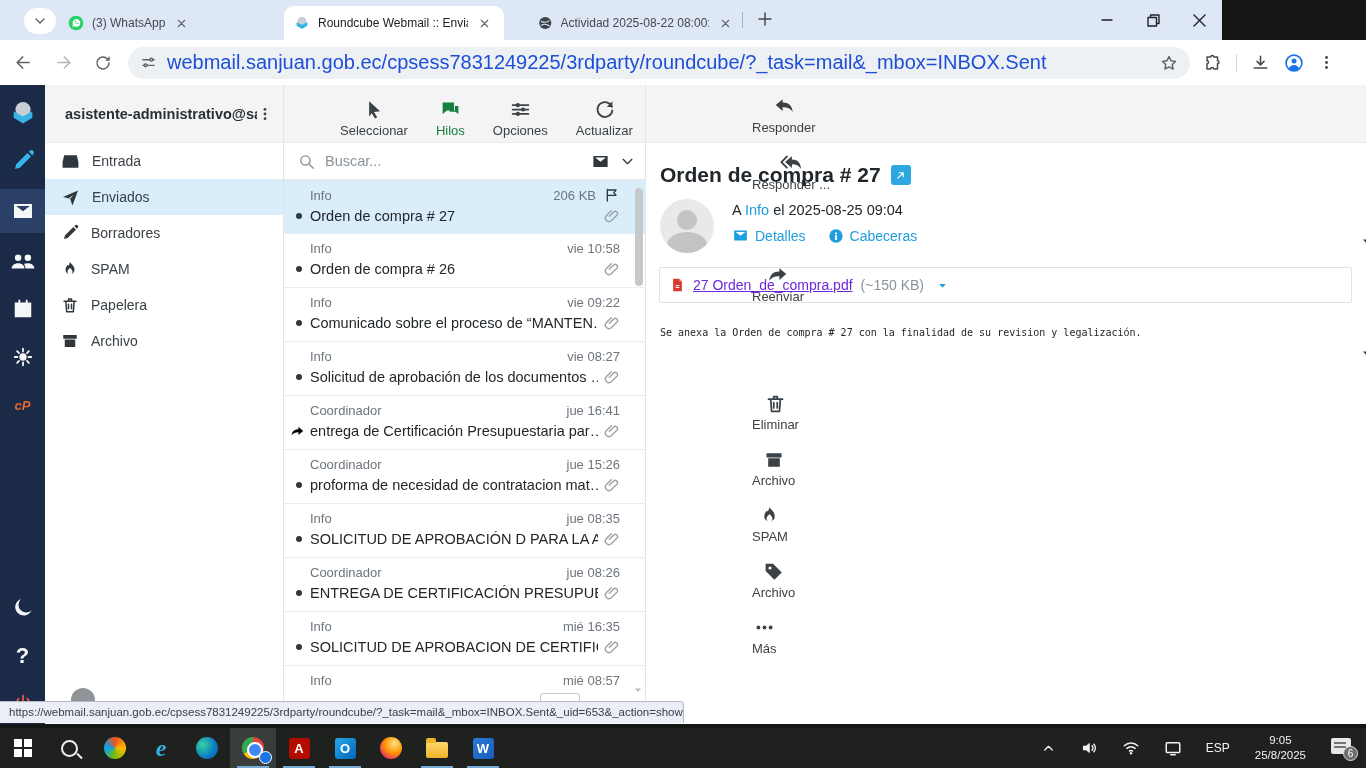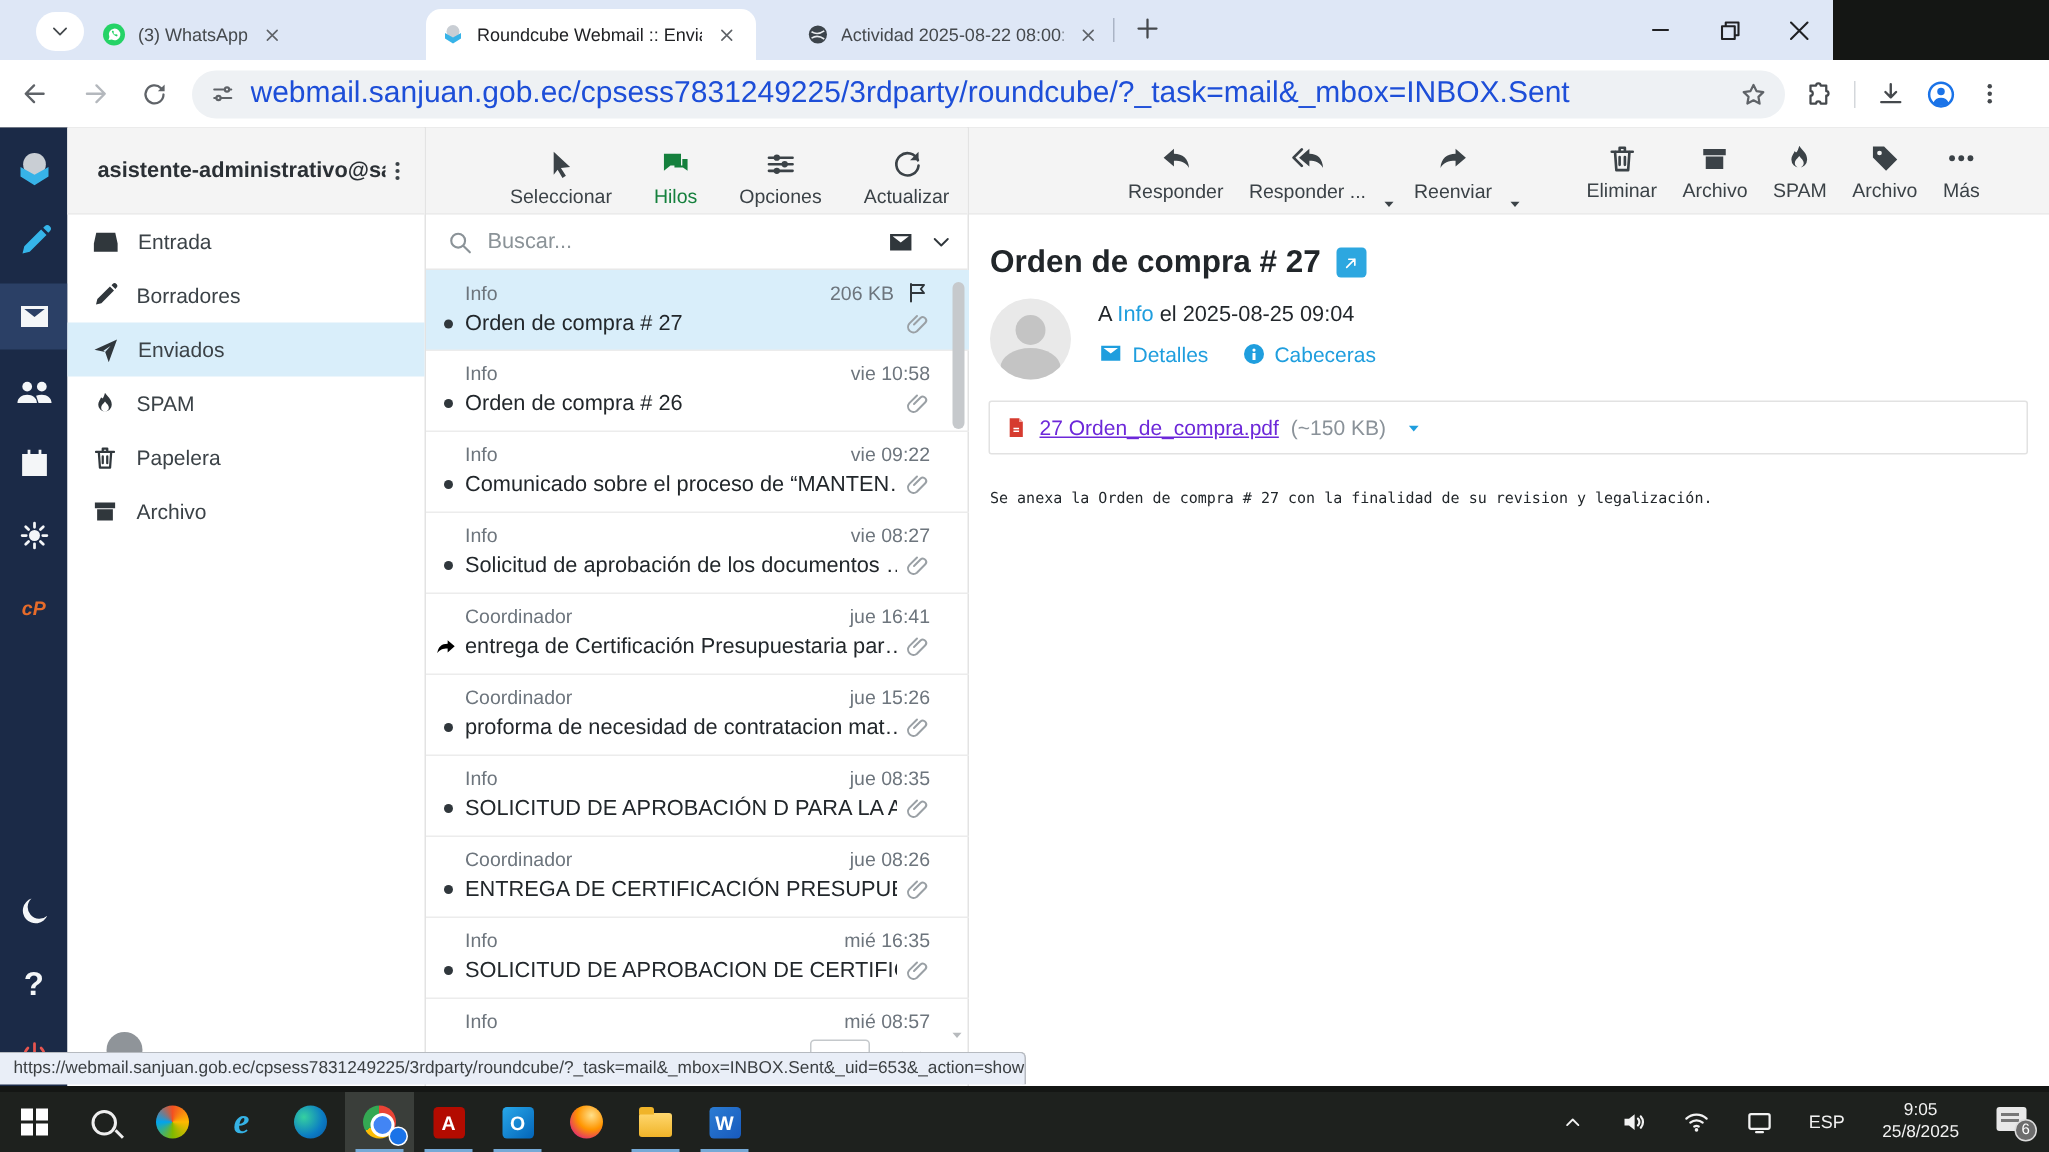--- a/index.html
+++ b/index.html
@@ -68,21 +68,21 @@
   .bullet i { width:6px; height:6px; border-radius:50%; background:#30373c; display:block; }
   .subject { flex:1; font-size:14.5px; color:#22272b; white-space:nowrap; overflow:hidden; }
   .clip { color:#9aa0a5; margin-left:6px; }
   .sbtrack { position:absolute; right:1px; top:95px; width:10px; height:540px; }
   .sbthumb { position:absolute; right:1px; top:8px; width:8px; height:98px; background:#c6c9cc; border-radius:4px; }
   .sbarrow { position:absolute; right:1px; bottom:28px; color:#b7babd; }
   .pagefrag { position:absolute; left:256px; bottom:14px; width:40px; height:17px; border:1px solid #c4c8cb; border-radius:3px; background:#fff; }
   .pagearrows { position:absolute; left:312px; bottom:14px; color:#3b4247; font-size:12px; letter-spacing:4px; }
 
   .viewcol { position:absolute; left:646px; top:0; width:720px; height:639px; background:#fff; }
-  .view-toolbar { height:58px; background:#f4f4f4; display:flex; align-items:flex-start; padding:10px 0 0 106px; gap:17px; border-bottom:1px solid #ebebeb; }
+  .view-toolbar { height:58px; background:#f4f4f4; display:flex; align-items:flex-start; padding:10px 0 0 106px; gap:17px; border-bottom:1px solid #ebebeb;flex-direction:column; }
   .vtb-btn { display:flex; flex-direction:column; align-items:center; gap:3px; color:#3b4247; font-size:13px; white-space:nowrap; }
   .vtb-caret { color:#3b4247; align-self:flex-end; margin:26px -6px 0 -8px; }
   .vtb-gap { width:14px; }
 
   .subjectline { display:flex; align-items:center; gap:10px; margin:20px 0 0 14px; }
   .subjecttext { font-size:21px; font-weight:bold; color:#21262a; }
   .extlink { width:20px; height:20px; background:#2da7e0; border-radius:3px; color:#fff; display:flex; align-items:center; justify-content:center; }
   .msghead { display:flex; margin:12px 0 0 14px; }
   .avatar { width:54px; height:54px; border-radius:50%; background:#e9e9e9; position:relative; overflow:hidden; flex:0 0 54px; }
   .avatar .head { position:absolute; left:17px; top:11px; width:20px; height:20px; border-radius:50%; background:#c4c4c4; }
@@ -494,35 +494,35 @@
         </span>
     </div>
     <div class="folder">
       <span class="fic">
           <svg class="ic" width="19" height="19">
             <use href="#s-inbox"></use>
           </svg>
         </span>
       <span>Entrada</span>
     </div>
+    <div class="folder sel">
+      <span class="fic">
+          <svg class="ic" width="19" height="19">
+            <use href="#s-send"></use>
+          </svg>
+        </span>
+      <span>Enviados</span>
+    </div>
     <div class="folder">
       <span class="fic">
           <svg class="ic" width="18" height="18">
             <use href="#s-pencil"></use>
           </svg>
         </span>
       <span>Borradores</span>
-    </div>
-    <div class="folder sel">
-      <span class="fic">
-          <svg class="ic" width="19" height="19">
-            <use href="#s-send"></use>
-          </svg>
-        </span>
-      <span>Enviados</span>
     </div>
     <div class="folder">
       <span class="fic">
           <svg class="ic" width="18" height="18">
             <use href="#s-flame"></use>
           </svg>
         </span>
       <span>SPAM</span>
     </div>
     <div class="folder">

